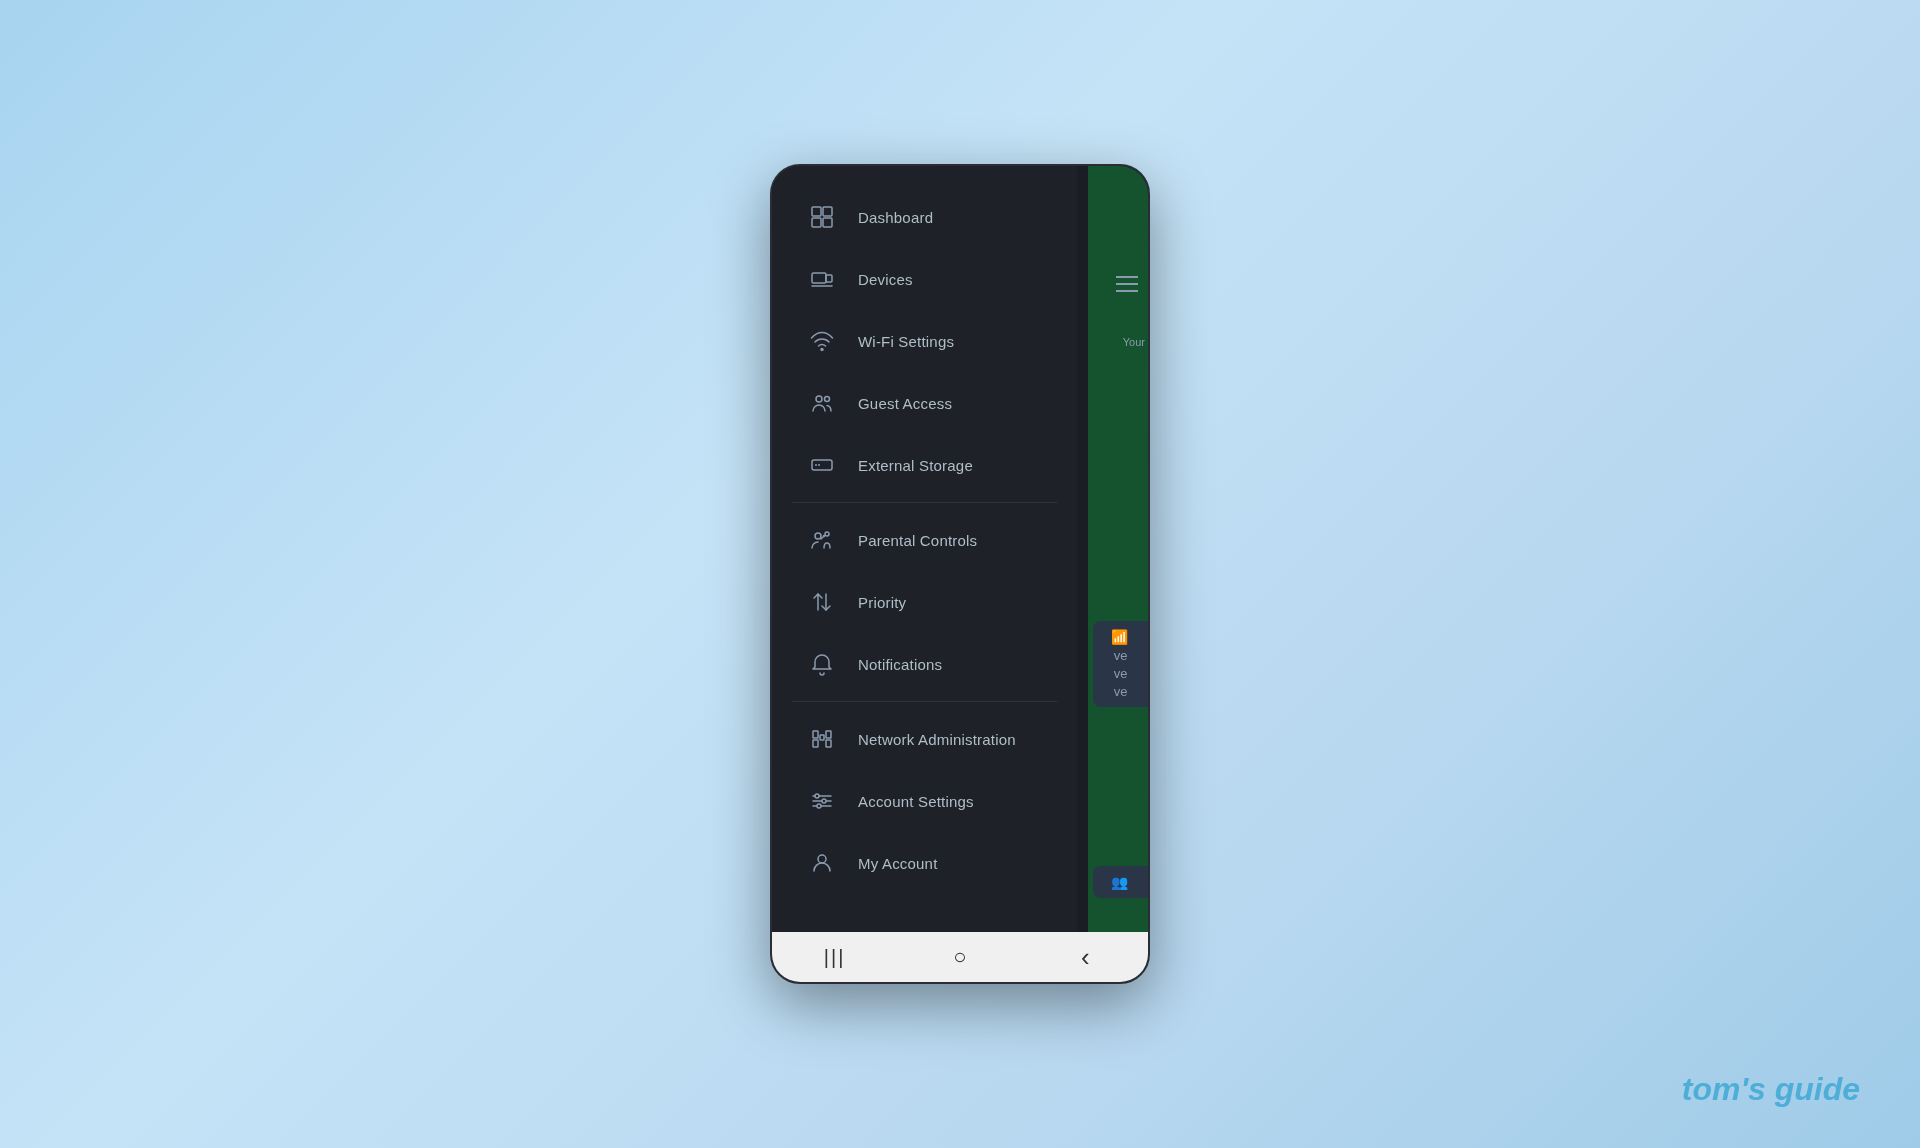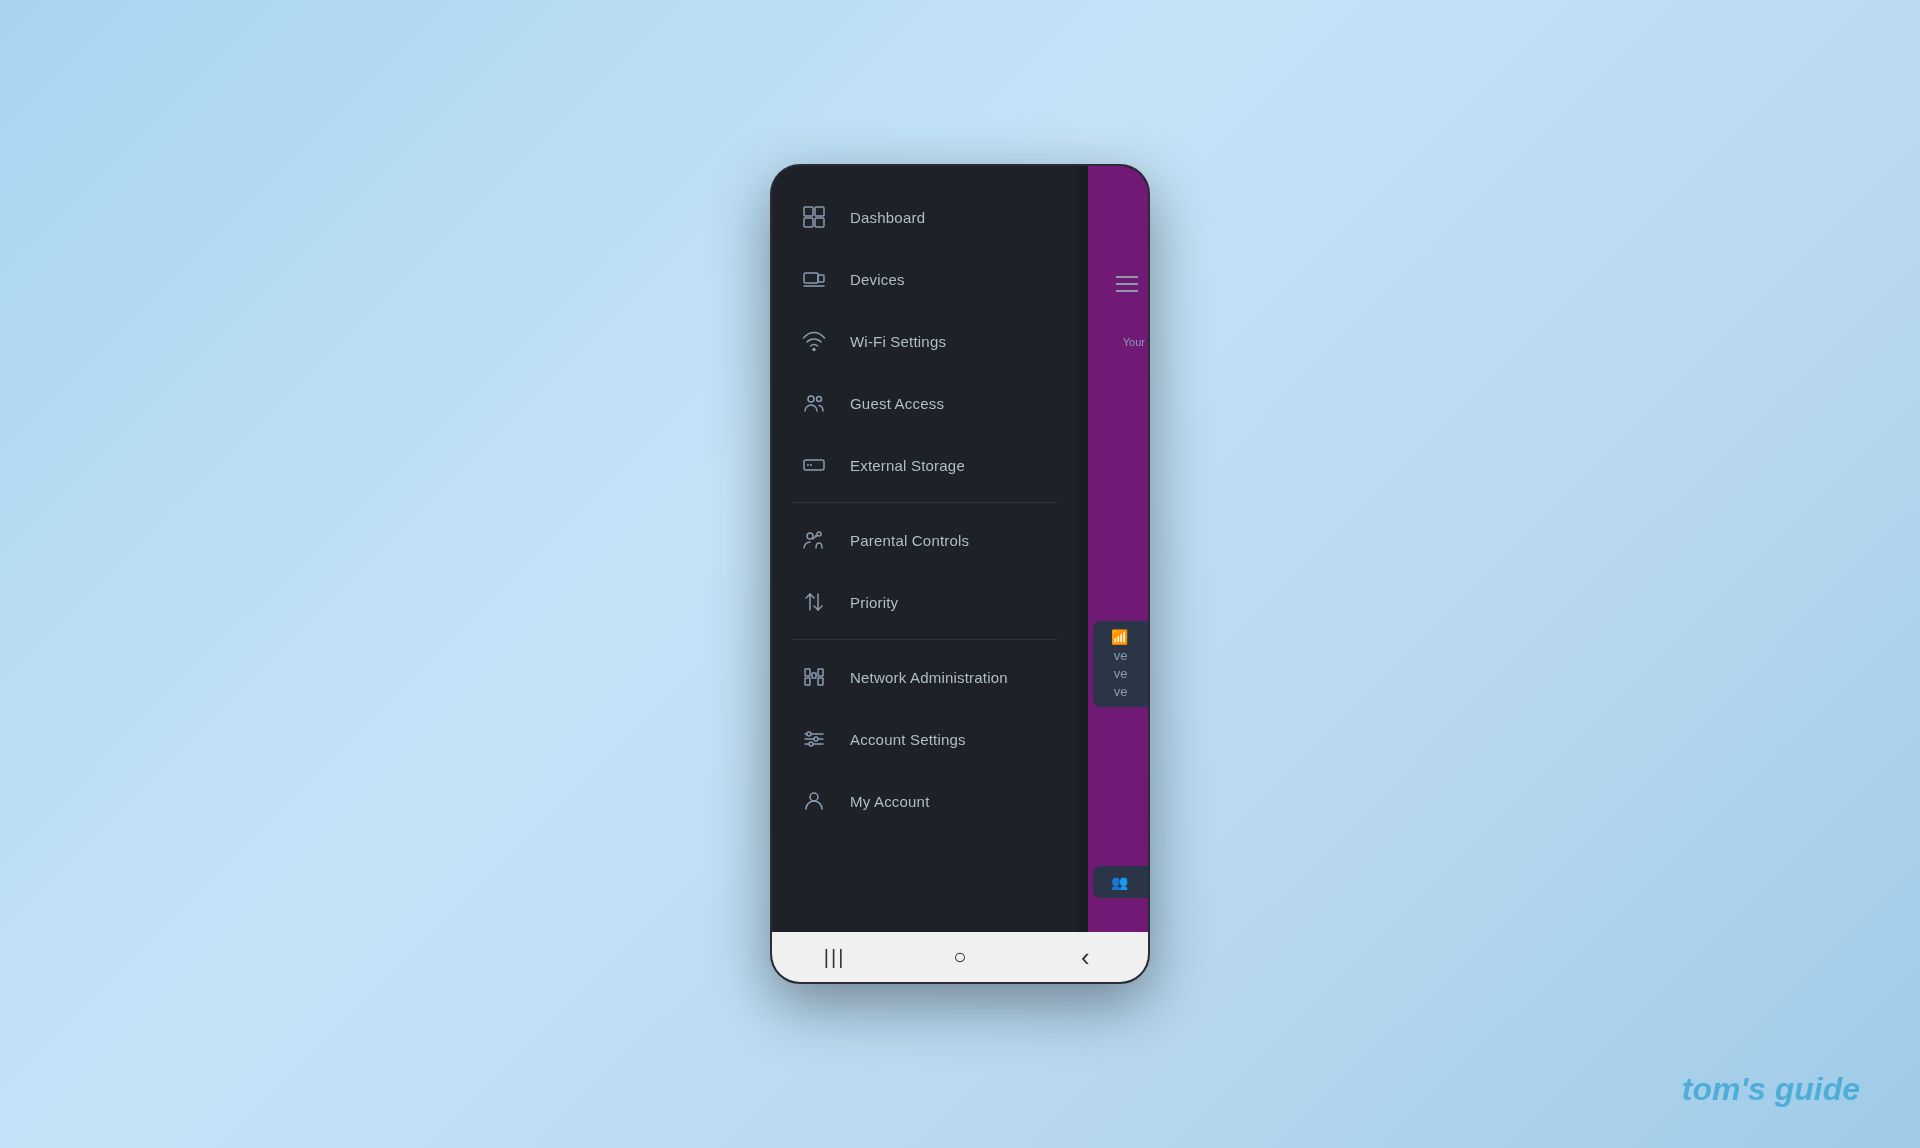--- a/index.html
+++ b/index.html
@@ -38,21 +38,21 @@
       box-shadow: 0 20px 60px rgba(0,0,0,0.4);
     }
 
     
     .bg-app {
       position: absolute;
       top: 0;
       right: 0;
       width: 60px;
       height: 100%;
-      background: #701a75;
+      background: #14532d;
       display: flex;
       flex-direction: column;
       padding-top: 100px;
     }
 
     .bg-hamburger {
       position: absolute;
       top: 110px;
       right: 10px;
       display: flex;
@@ -132,21 +132,21 @@
       z-index: 10;
       overflow-y: auto;
       overflow-x: hidden;
     }
 
     .drawer::-webkit-scrollbar { display: none; }
 
     .nav-item {
       display: flex;
       align-items: center;
-      padding: 0 28px;
+      padding: 0 36px;
       height: 62px;
       cursor: pointer;
       transition: background 0.2s;
     }
 
     .nav-icon {
       width: 28px;
       height: 28px;
       margin-right: 22px;
       display: flex;
@@ -313,20 +313,29 @@
         <svg viewBox="0 0 24 24">
           <line x1="8" y1="20" x2="8" y2="4"></line>
           <polyline points="4,8 8,4 12,8"></polyline>
           <line x1="16" y1="4" x2="16" y2="20"></line>
           <polyline points="12,16 16,20 20,16"></polyline>
         </svg>
       </div>
       <span class="nav-label">Priority</span>
     </div>
 
+    <div class="nav-item">
+      <div class="nav-icon">
+        <svg viewBox="0 0 24 24">
+          <path d="M5 10a7 7 0 0 1 14 0v5l2 2H3l2-2v-5z"></path>
+          <path d="M10 21a2 2 0 0 0 4 0"></path>
+        </svg>
+      </div>
+      <span class="nav-label">Notifications</span>
+    </div>
 
     <div class="nav-divider"></div>
 
     <div class="nav-item">
       <div class="nav-icon">
         <svg viewBox="0 0 24 24">
           <rect x="3" y="4" width="5" height="7" rx="0.5"></rect>
           <rect x="3" y="13" width="5" height="7" rx="0.5"></rect>
           <rect x="10" y="8" width="4" height="5" rx="0.5"></rect>
           <rect x="16" y="4" width="5" height="7" rx="0.5"></rect>

